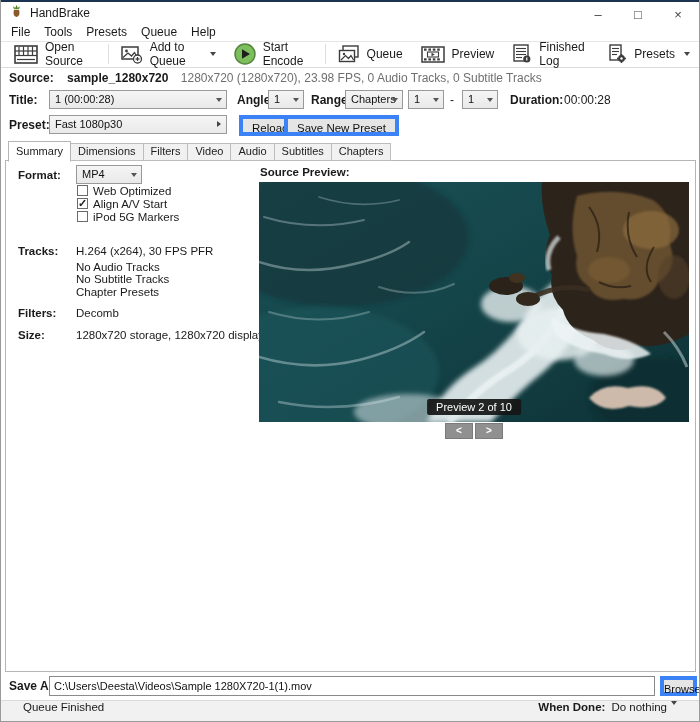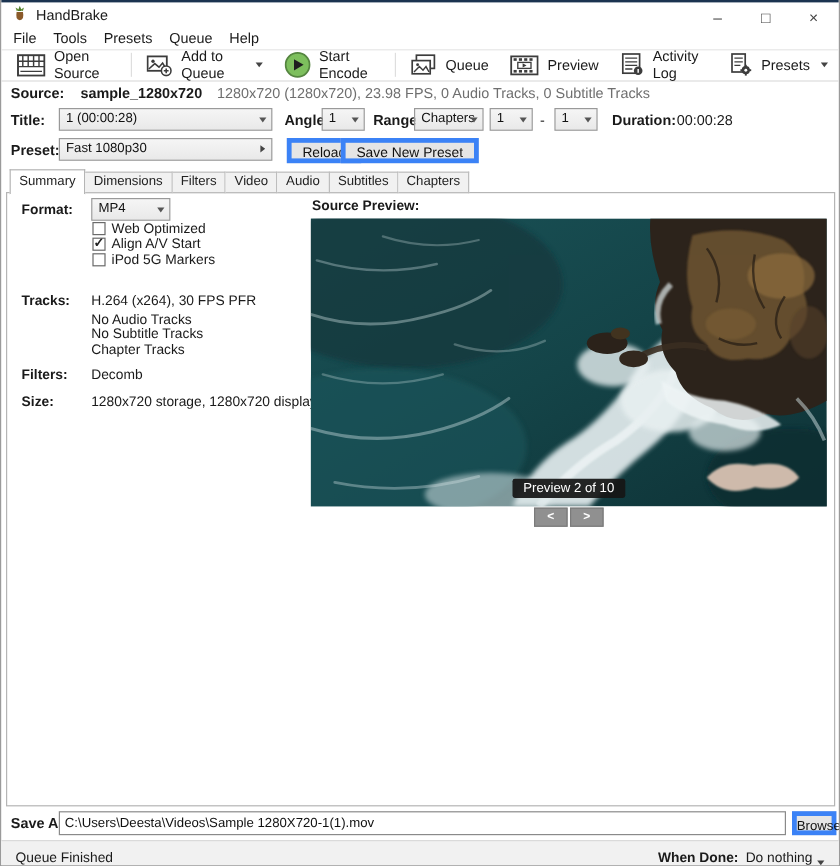--- a/index.html
+++ b/index.html
@@ -61,21 +61,21 @@
   .nav-row{position:absolute;left:253px;top:262px;width:430px;display:flex;justify-content:center;gap:2px;}
   .nav-btn{width:28px;height:16px;background:#909090;border:1px solid #7b7b7b;box-sizing:border-box;color:#fff;
     font-size:10px;line-height:14px;text-align:center;font-weight:bold;}
   
   .row-saveas{position:absolute;top:676px;left:0;right:0;height:22px;}
   .saveas-input{position:absolute;left:48px;top:0;width:606px;height:20px;box-sizing:border-box;border:1px solid #8a8a8a;
     font-family:"Liberation Sans",sans-serif;font-size:11px;padding:0 4px;color:#111;}
   .browse-btn{left:659px;width:37px;height:20px;top:0;padding:0;font-size:11px;line-height:18px;}
   
   .statusbar{position:absolute;left:0;right:0;bottom:0;height:21px;background:#f1f1f1;border-top:1px solid #dadada;
-    display:flex;align-items:flex-end;padding:0 12px;box-sizing:border-box;font-size:11.5px;}
+    display:flex;align-items:flex-start;padding:0 22px;box-sizing:border-box;font-size:11.5px;}
   .sb-spacer{flex:1;}
   .wd-label{font-weight:bold;margin-right:6px;}
   .wd-caret{width:0;height:0;border-left:3.5px solid transparent;border-right:3.5px solid transparent;border-top:4px solid #444;margin-left:4px;}
 </style>
 </head>
 <body>
 
 <div class="accent-top"></div>
 
 <div class="titlebar">
@@ -178,21 +178,21 @@
       <svg width="20" height="20" viewBox="0 0 20 20">
         <rect x="2" y="1" width="14" height="16" fill="none" stroke="#3c3c3c" stroke-width="1.4"></rect>
         <line x1="4" y1="4.5" x2="14" y2="4.5" stroke="#3c3c3c" stroke-width="1.1"></line>
         <line x1="4" y1="7.5" x2="14" y2="7.5" stroke="#3c3c3c" stroke-width="1.1"></line>
         <line x1="4" y1="10.5" x2="14" y2="10.5" stroke="#3c3c3c" stroke-width="1.1"></line>
         <line x1="4" y1="13.5" x2="10" y2="13.5" stroke="#3c3c3c" stroke-width="1.1"></line>
         <circle cx="14.8" cy="15" r="3.6" fill="#3c3c3c"></circle>
         <line x1="14.8" y1="13.6" x2="14.8" y2="16.6" stroke="#fff" stroke-width="1.2"></line>
       </svg>
     </span>
-    <span>Activity Log</span>
+    <span>Finished Log</span>
   </div>
   <div class="tool-btn">
     <span>
       <svg width="20" height="20" viewBox="0 0 20 20">
         <rect x="3" y="1" width="11" height="15" fill="none" stroke="#3c3c3c" stroke-width="1.4"></rect>
         <line x1="5" y1="4.5" x2="12" y2="4.5" stroke="#3c3c3c" stroke-width="1.1"></line>
         <line x1="5" y1="7.5" x2="12" y2="7.5" stroke="#3c3c3c" stroke-width="1.1"></line>
         <line x1="5" y1="10.5" x2="10" y2="10.5" stroke="#3c3c3c" stroke-width="1.1"></line>
         <g fill="#3c3c3c">
           <circle cx="14.5" cy="14.5" r="3.4"></circle>
@@ -281,21 +281,21 @@
   </div>
   <div class="cb-row" style="top:49px;">
     <span class="cb"></span>
     <span>iPod 5G Markers</span>
   </div>
 
   <span class="p-label" style="left:12px;top:84px;">Tracks:</span>
   <span class="p-text" style="left:70px;top:84px;">H.264 (x264), 30 FPS PFR</span>
   <span class="p-text" style="left:70px;top:100px;">No Audio Tracks</span>
   <span class="p-text" style="left:70px;top:112px;">No Subtitle Tracks</span>
-  <span class="p-text" style="left:70px;top:125px;">Chapter Tracks</span>
+  <span class="p-text" style="left:70px;top:125px;">Chapter Presets</span>
 
   <span class="p-label" style="left:12px;top:146px;">Filters:</span>
   <span class="p-text" style="left:70px;top:146px;">Decomb</span>
 
   <span class="p-label" style="left:12px;top:168px;">Size:</span>
   <span class="p-text" style="left:70px;top:168px;">1280x720 storage, 1280x720 display</span>
 
   <span class="p-label" style="left:254px;top:5px;">Source Preview:</span>
 
   <div class="preview-wrap">

